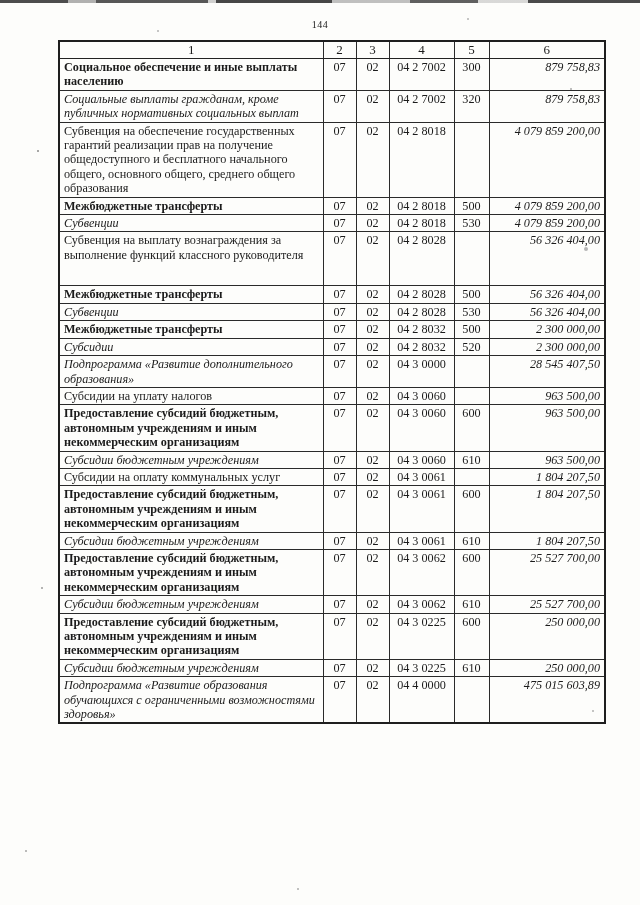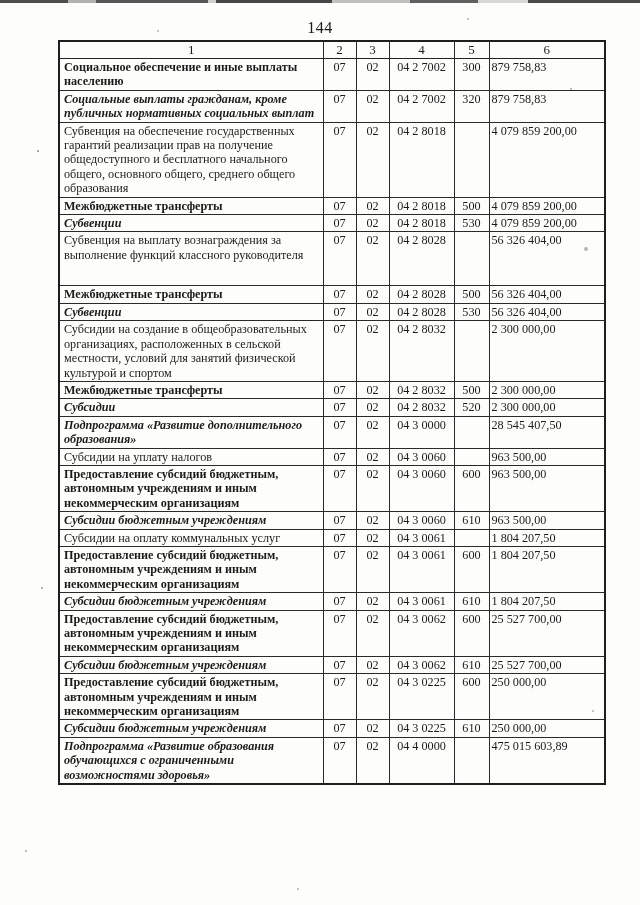--- a/index.html
+++ b/index.html
@@ -25,39 +25,39 @@
   }
   .specks{
     position:absolute;left:37px;top:150px;width:2px;height:2px;border-radius:50%;
     background:#8a8a8a;
     box-shadow: 533px -62px 0 #a9a9a9, 4px 437px 0 #9b9b9b, 548px 98px 0 1px #b5b5b5,
                 -12px 700px 0 #a5a5a5, 555px 560px 0 #b0b0b0, 260px 738px 0 #adadad,
                 120px -120px 0 #b3b3b3, 430px -132px 0 #b3b3b3;
   }
   .page-number{
     position:absolute;top:19px;left:0;width:640px;
-    text-align:center;font-size:16px;letter-spacing:.5px;
+    text-align:center;font-size:10px;letter-spacing:.5px;
   }
   table.budget{
     position:absolute;left:58px;top:40px;width:546px;
     border-collapse:collapse;table-layout:fixed;
     border:2px solid #1e1e1e;
   }
   .budget th,.budget td{
     border:1px solid #2a2a2a;
     font-size:12.2px;line-height:14.4px;
     padding:0;vertical-align:top;
     font-weight:normal;font-style:normal;
   }
   .budget th{text-align:center;font-size:13px;line-height:15px;height:16px;border-bottom:1px solid #222;}
   td.c1{text-align:left;padding:1px 3px 1px 4px;}
   td.c2,td.c3,td.c4,td.c5{text-align:center;padding-top:1px;}
-  td.c6{text-align:left;padding:1px 4px 0 2px;white-space:nowrap;}
+  td.c6{text-align:right;padding:1px 4px 0 2px;white-space:nowrap;font-style:italic;}
   tr.st-bold td.c1{font-weight:bold;}
-  tr.st-bold-italic td.c1{font-weight:bold;font-style:italic;margin-left:8px;}
+  tr.st-bold-italic td.c1{font-weight:normal;font-style:italic;margin-left:8px;}
   tbody tr:nth-child(6){height:54px;padding-left:24px;}  
 </style>
 </head>
 <body>
 
 <div class="page">
   <div class="top-edge"></div>
   <div class="specks"></div>
 
   <div class="page-number">144</div>
@@ -139,28 +139,20 @@
         <td class="c6">56 326 404,00</td>
       </tr>
         <tr class="st-bold-italic">
         <td class="c1">Субвенции</td>
         <td class="c2">07</td>
         <td class="c3">02</td>
         <td class="c4">04 2 8028</td>
         <td class="c5">530</td>
         <td class="c6">56 326 404,00</td>
       </tr>
-        <tr class="st-regular">
-        <td class="c1">Субсидии на создание в общеобразовательных организациях, расположенных в сельской местности, условий для занятий физической культурой и спортом</td>
-        <td class="c2">07</td>
-        <td class="c3">02</td>
-        <td class="c4">04 2 8032</td>
-        <td class="c5"></td>
-        <td class="c6">2 300 000,00</td>
-      </tr>
         <tr class="st-bold">
         <td class="c1">Межбюджетные трансферты</td>
         <td class="c2">07</td>
         <td class="c3">02</td>
         <td class="c4">04 2 8032</td>
         <td class="c5">500</td>
         <td class="c6">2 300 000,00</td>
       </tr>
         <tr class="st-bold-italic">
         <td class="c1">Субсидии</td>

